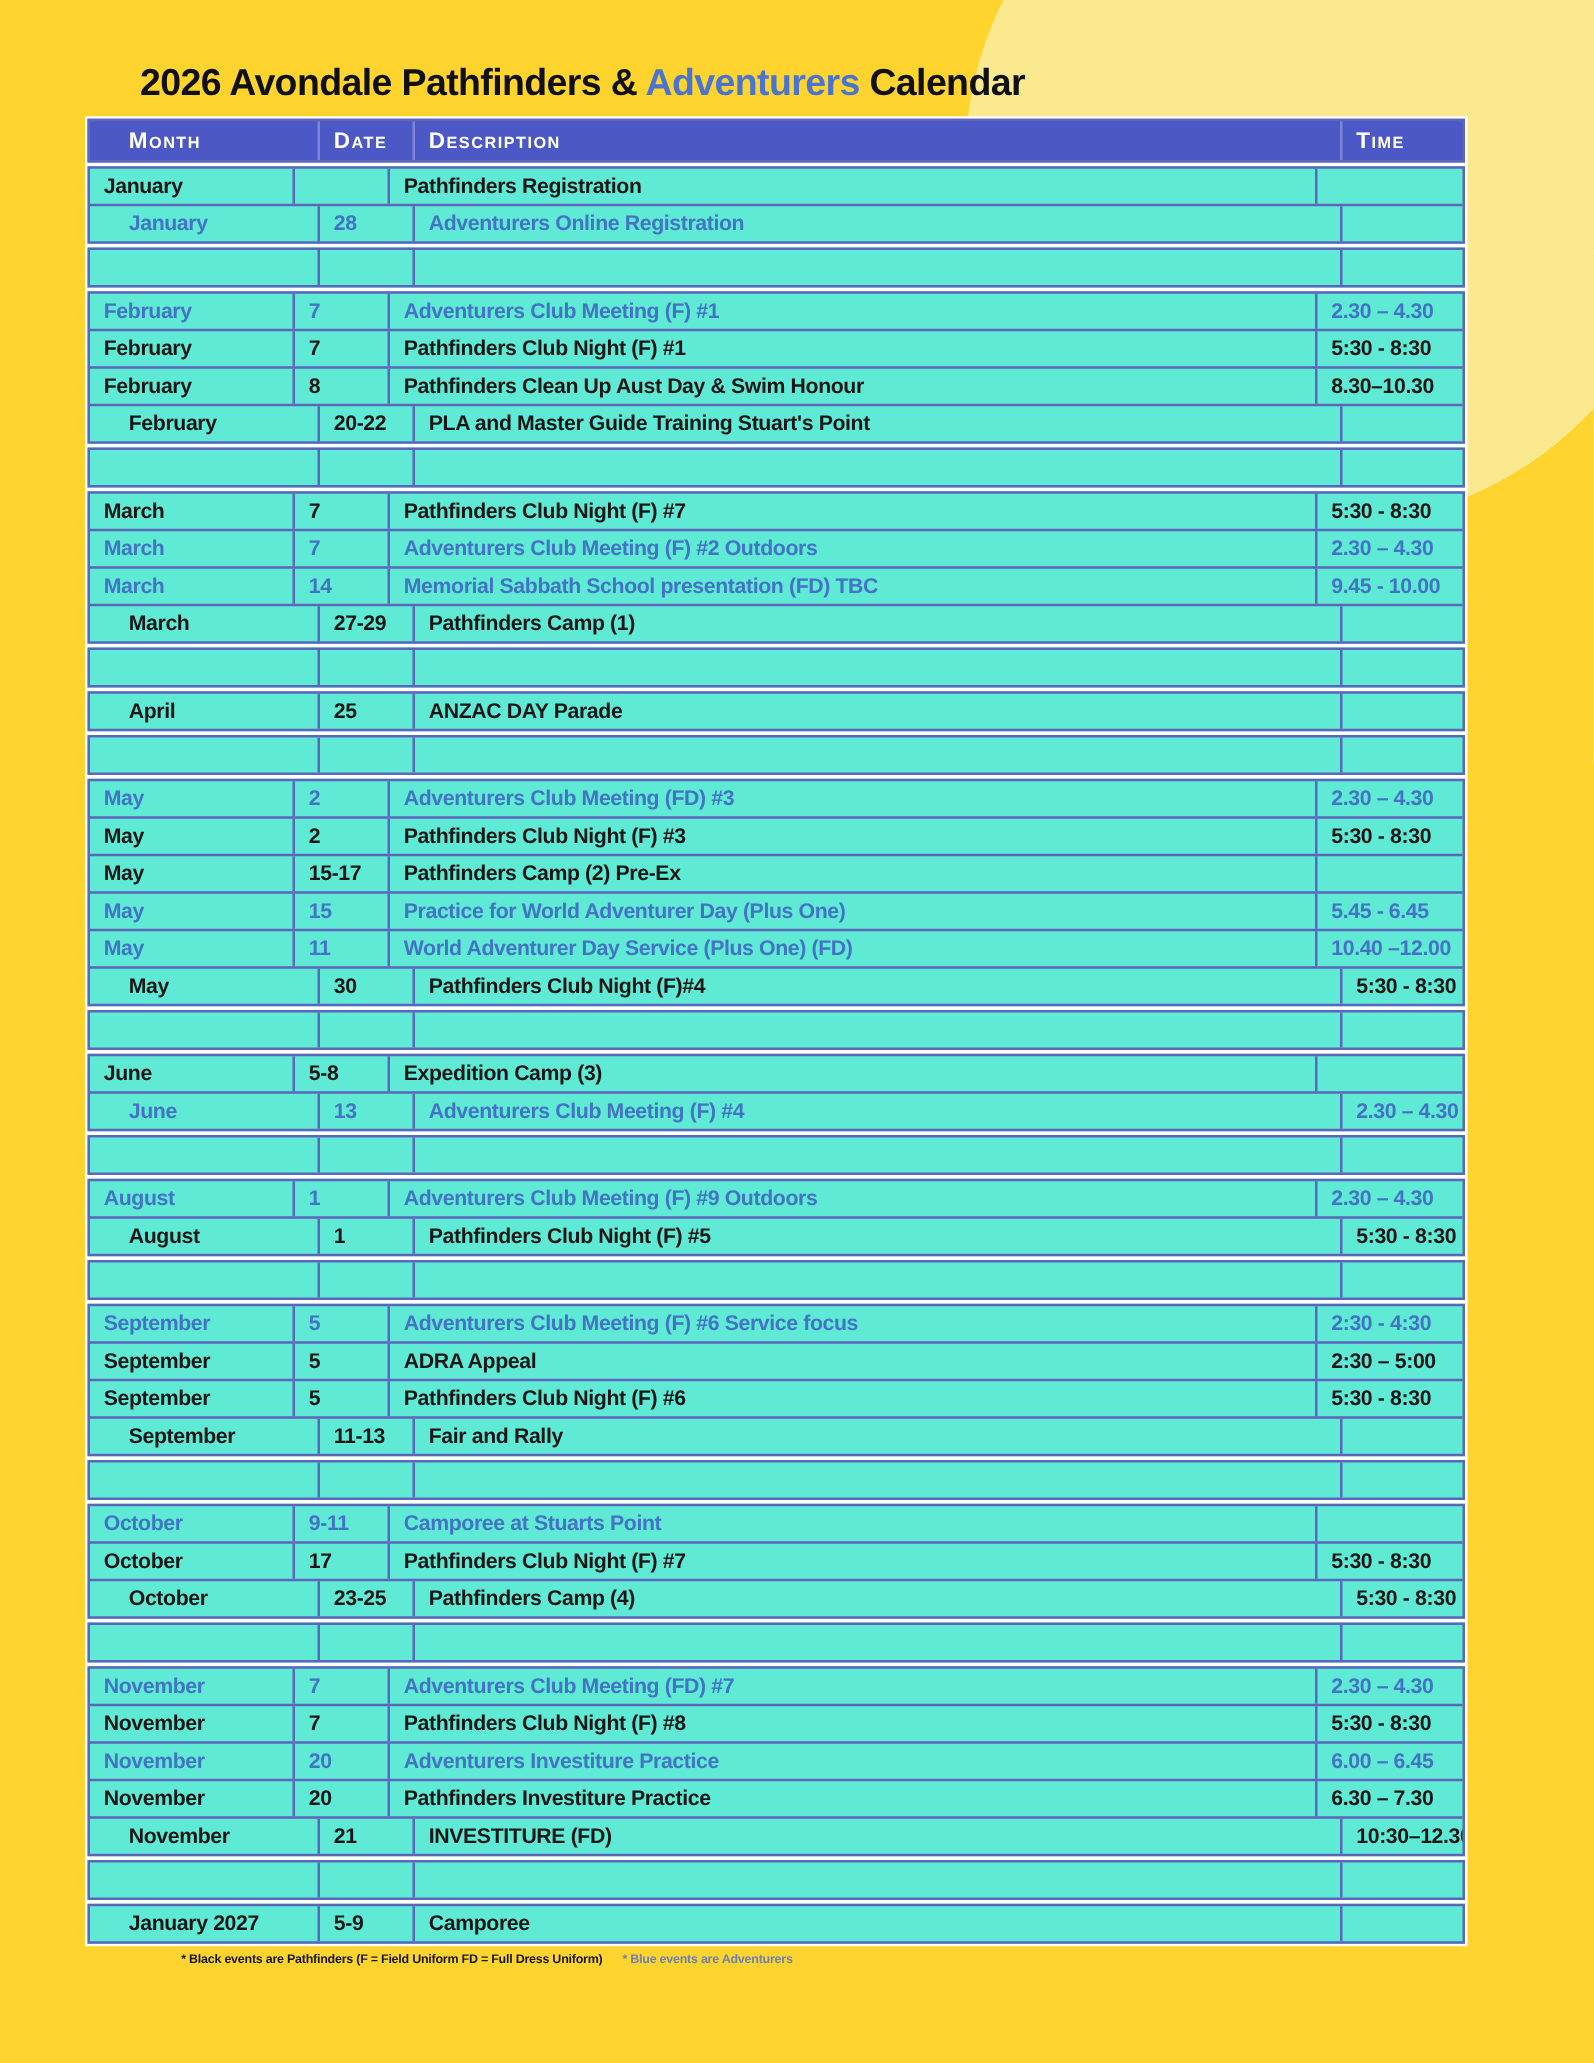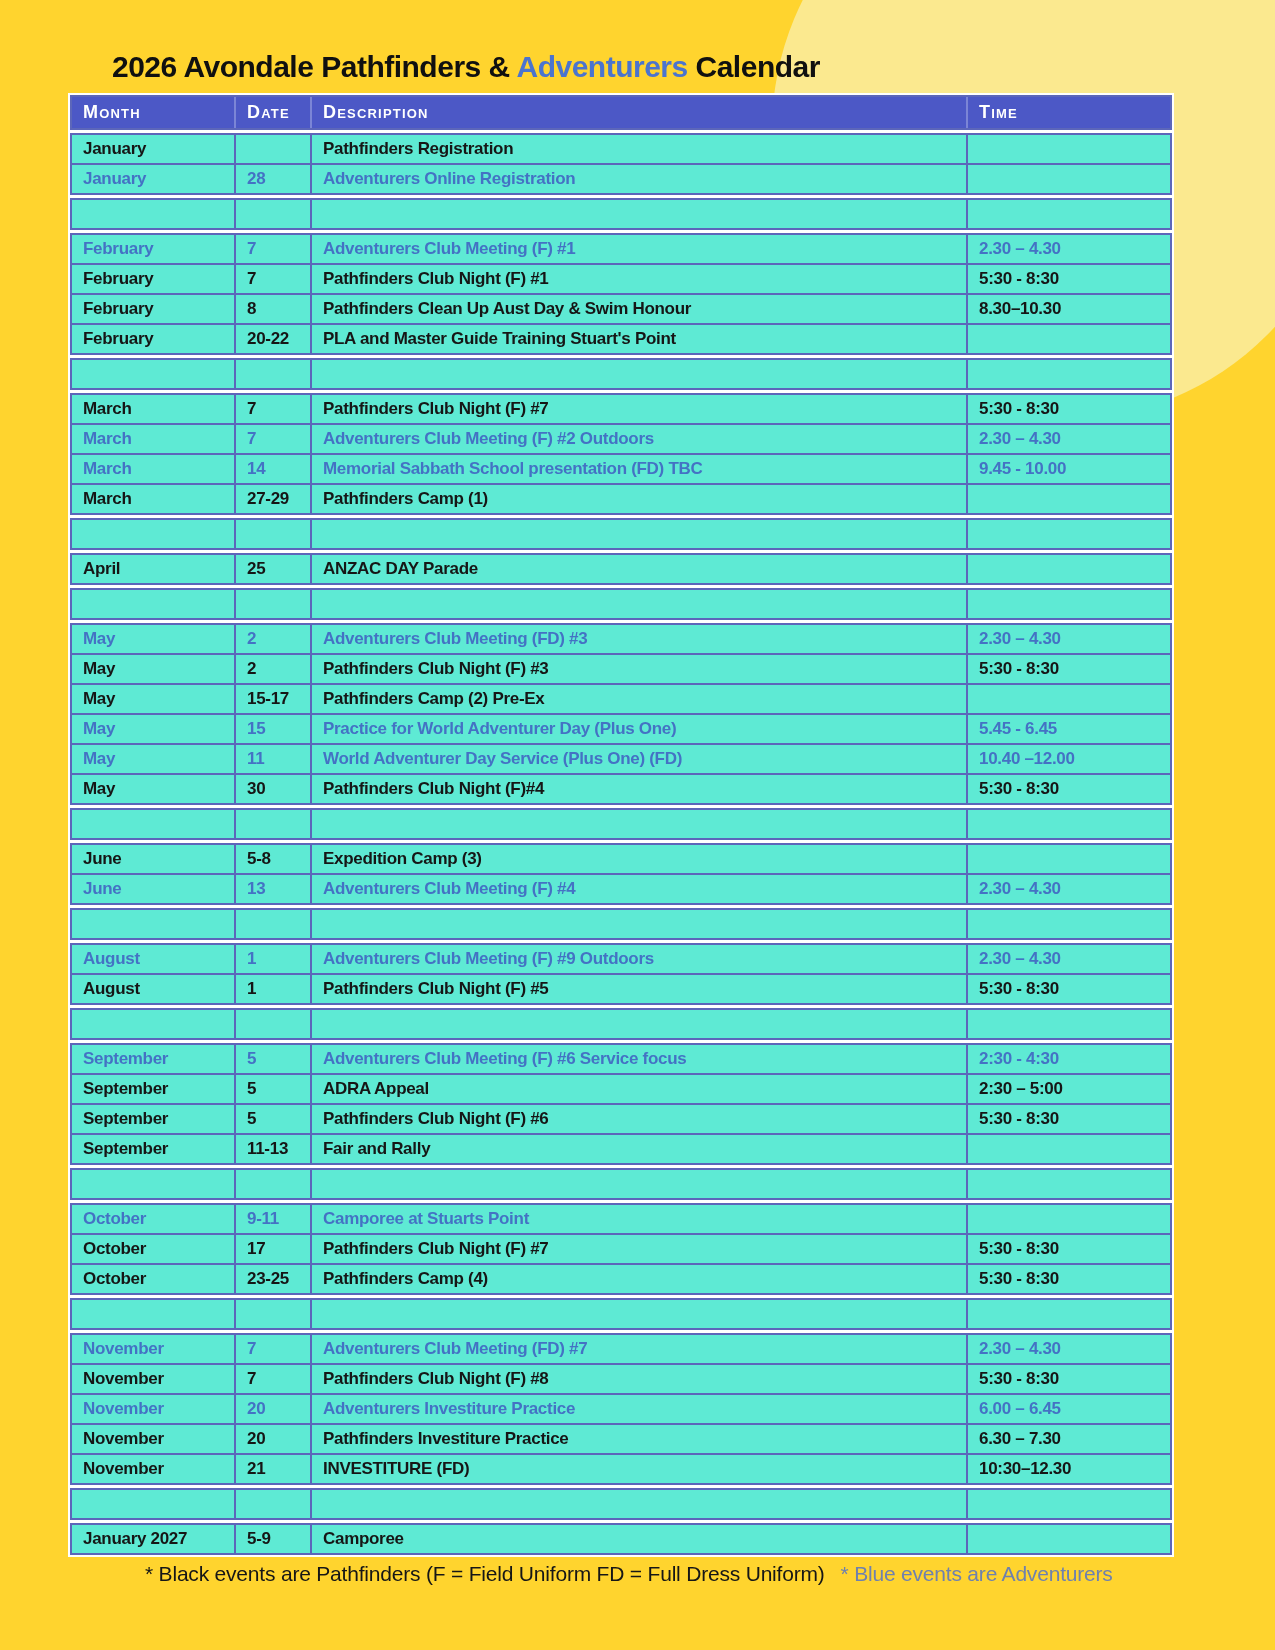--- a/index.html
+++ b/index.html
@@ -40,52 +40,52 @@
     border: 2px solid #5C66BA;
     box-shadow: 0 0 0 2px #FFFFFF;
     margin-bottom: 3px;
   }
   .tbl.head { background: #4C58C6; }
   .row {
     display: flex;
     align-items: stretch;
     border-bottom: 2px solid #5C66BA;
   }
-  .row:last-child { border-bottom: none; }
+  .row:last-child { border-bottom: none; margin-left: 20px; }
   .cell {
     min-height: 28px;
     padding: 2px 6px 2px 11px;
     border-right: 2px solid #5C66BA;
     display: flex;
     align-items: center;
     font-weight: bold;
     font-size: 17px;
     letter-spacing: -0.3px;
     color: #161616;
     overflow: hidden;
     white-space: nowrap;
   }
   .cell:last-child { border-right: none; }
   .c0 { width: 164px; }
   .c1 { width: 76px; }
-  .c2 { width: 656px; }
+  .c2 { width: 742px; }
   .c3 { flex: 1; }
   .row.blue .cell { color: #4472C4; }
   .tbl.head .cell {
     min-height: 31px;
     color: #FFFFFF;
     font-variant: small-caps;
     font-size: 18px;
     letter-spacing: 1.2px;
     border-right-color: #7B85D6;
   }
   .footer {
     margin: 7px 0 0 145px;
-    font-size: 21px;
-    font-weight: normal;
+    font-size: 10px;
+    font-weight: bold;
     letter-spacing: -0.2px;
     color: #161616;
     white-space: nowrap;
   }
   .footer .blue { color: #6F81AE; margin-left: 16px; }
 </style>
 </head>
 <body>
 
 <div class="page">

